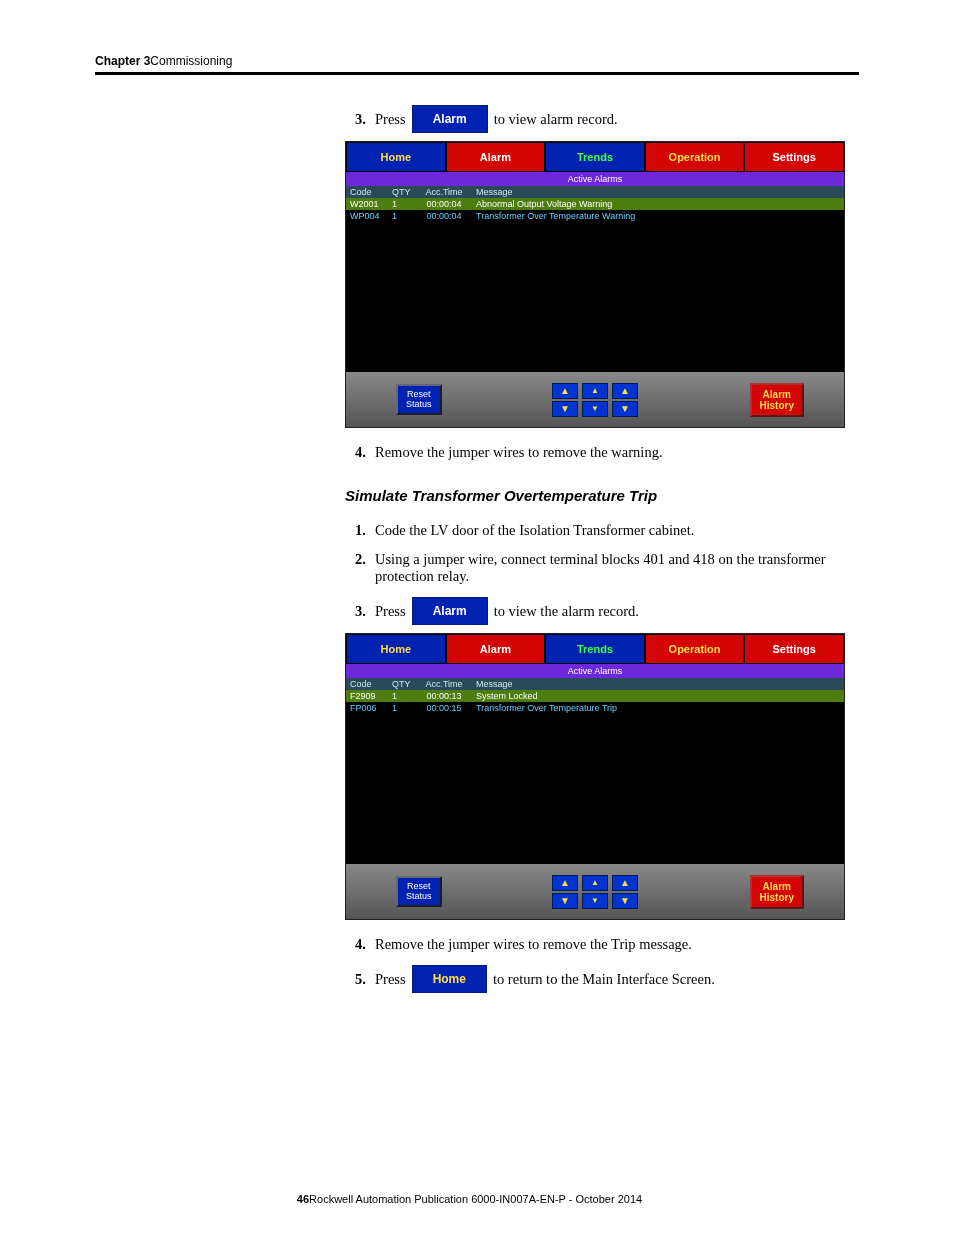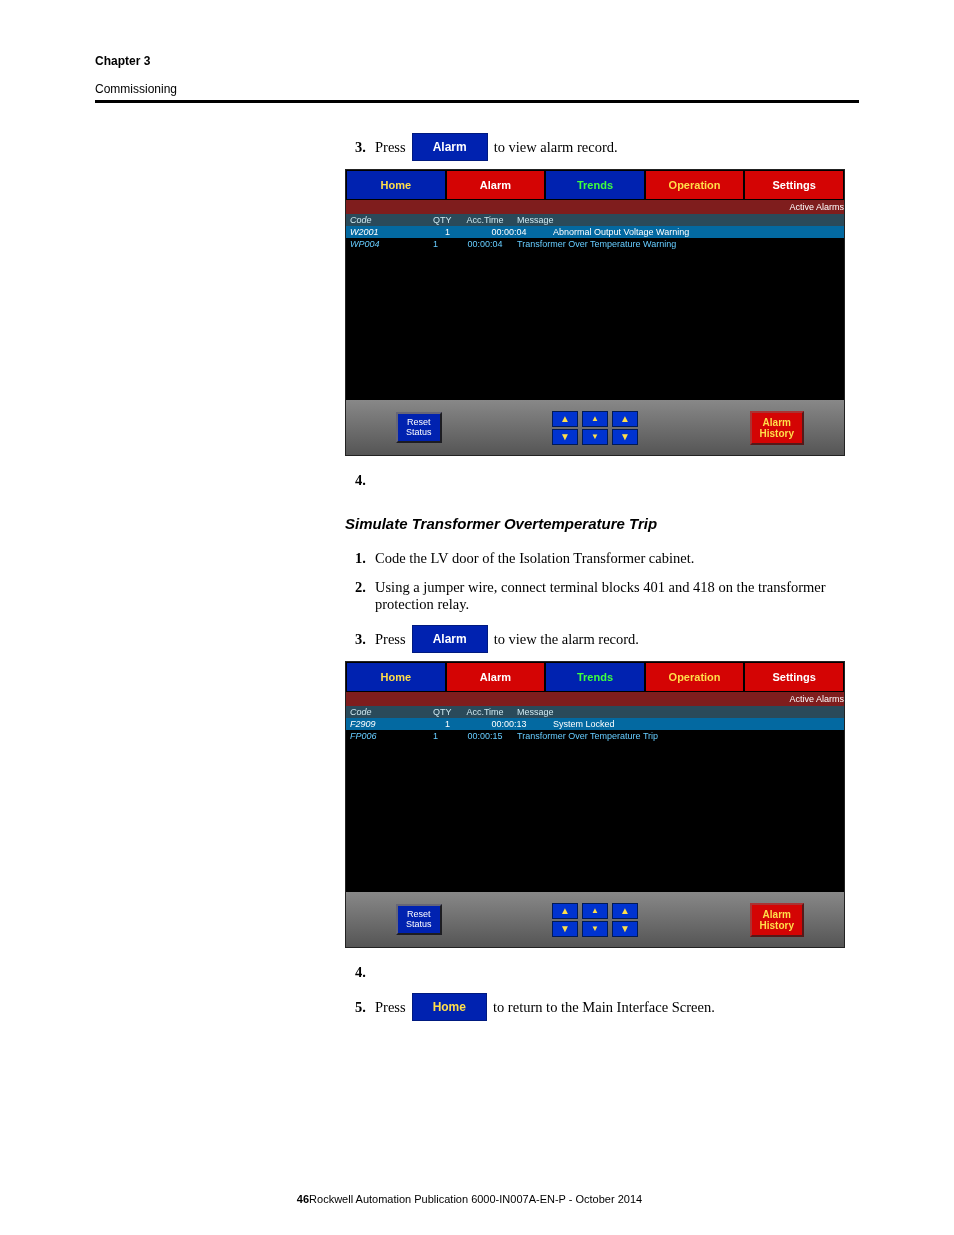--- a/index.html
+++ b/index.html
@@ -1,47 +1,47 @@
 <!DOCTYPE html>
 <html><head>
 <meta charset="utf-8">
 <style>
   * { box-sizing: border-box; margin: 0; padding: 0; }
   body { font-family: Georgia, 'Times New Roman', serif; background: #fff; width: 954px; min-height: 1235px; position: relative; color: #000; }
   .page { padding: 54px 95px 30px 95px; }
-  .header-bar { display: flex; align-items: baseline; gap: 14px; font-family: Arial, Helvetica, sans-serif; font-size: 12px; margin-bottom: 4px; flex-direction: column; }
+  .header-bar { display: flex; align-items: baseline; font-family: Arial, Helvetica, sans-serif; font-size: 12px; margin-bottom: 4px; }
   .chapter-label { font-weight: bold; }
   .hr { border-top: 3px solid #000; margin-bottom: 30px; }
   .content { margin-left: 260px; }
   .num-line { display: flex; align-items: center; gap: 6px; margin-bottom: 8px; font-size: 14.5px; }
   .num-line .num { font-weight: bold; min-width: 14px; }
   .num-row { display: flex; gap: 6px; font-size: 14.5px; margin-bottom: 12px; align-items: flex-start; }
   .num-row .num { font-weight: bold; min-width: 14px; margin-top: 0; }
   .subsection { font-family: Arial, Helvetica, sans-serif; font-style: italic; font-size: 15px; margin: 26px 0 18px -10px; font-weight: bold; }
   .inline-btn { display: inline-block; background: #0022b0; color: #fff; font-family: Arial, sans-serif; font-weight: bold; font-size: 12px; padding: 6px 20px; border: 1px solid #001a80; }
 
   
   .hmi { width: 500px; border: 1px solid #222; background: #000; margin: 4px 0 16px -10px; font-family: Arial, sans-serif; }
   .hmi-tabs { display: flex; height: 30px; }
   .hmi-tab { flex: 1; display: flex; align-items: center; justify-content: center; font-size: 11px; font-weight: bold; border: 1px solid #000; }
   .tab-home { background: #0022b0; color: #ffde4a; }
   .tab-alarm { background: #d40404; color: #fff; }
   .tab-trends { background: #0022b0; color: #3dff3d; }
   .tab-operation { background: #d40404; color: #ffde4a; }
   .tab-settings { background: #d40404; color: #fff; }
   .hmi-body { background: #000; color: #fff; height: 200px; font-size: 10px; position: relative; }
-  .active-title { text-align: right; background: #7f1d1d; font-size: 9px; padding: 2px 0; }
+  .active-title { text-align: center; background: #6d28d9; font-size: 9px; padding: 2px 0; }
   .alarm-header-row { display: flex; background: #2a4a5a; color: #cfe8f0; font-size: 9px; }
   .alarm-header-row > div, .alarm-row > div { padding: 1px 4px; }
-  .col-code { width: 42px; font-style: italic; }
-  .col-qty { width: 28px; margin-left: 41px; }
+  .col-code { width: 42px; }
+  .col-qty { width: 28px; }
   .col-acc { width: 56px; text-align: center; }
   .col-msg { flex: 1; }
   .alarm-row { display: flex; font-size: 9px; }
-  .alarm-row.selected { background: #0369a1; color: #fff; gap: 12px; }
+  .alarm-row.selected { background: #4d7c0f; color: #fff; }
   .alarm-row.normal { color: #66ccff; }
   .hmi-footer { height: 55px; background: linear-gradient(#888, #555); display: flex; align-items: center; justify-content: center; gap: 16px; position: relative; }
   .reset-btn { position: absolute; left: 50px; background: #0022b0; color: #fff; font-size: 9px; padding: 4px 8px; border: 2px outset #667; text-align: center; line-height: 1.1; }
   .nav-arrows { display:flex; gap:4px; }
   .arrow-set { display:flex; flex-direction: column; gap: 2px; }
   .arrow-btn { width: 26px; height: 16px; background: #0033d0; border: 1px solid #001a55; display:flex; align-items:center; justify-content:center; color:#ffde4a; font-size:10px; }
   .arrow-up::before { content:"▲"; }
   .arrow-down::before { content:"▼"; }
   .arrow-top::before { content:"▲"; }
   .arrow-bot::before { content:"▼"; }
@@ -118,20 +118,21 @@
               <div class="arrow-btn arrow-down"></div>
             </div>
         </div>
         <div class="history-btn" style="white-space:pre;">Alarm
 History</div>
       </div>
     </div>
 
     <div class="num-row">
       <span class="num">4.</span>
+      <span>Remove the jumper wires to remove the warning.</span>
     </div>
 
     <div class="subsection">Simulate Transformer Overtemperature Trip</div>
 
     <div class="num-row">
       <span class="num">1.</span>
       <span>Code the LV door of the Isolation Transformer cabinet.</span>
     </div>
     <div class="num-row">
       <span class="num">2.</span>
@@ -192,20 +193,21 @@
               <div class="arrow-btn arrow-down"></div>
             </div>
         </div>
         <div class="history-btn" style="white-space:pre;">Alarm
 History</div>
       </div>
     </div>
 
     <div class="num-row">
       <span class="num">4.</span>
+      <span>Remove the jumper wires to remove the Trip message.</span>
     </div>
     <div class="num-line">
       <span class="num">5.</span>
       <span>Press</span>
       <span class="inline-btn" style="color:#ffde4a;">Home</span>
       <span> to return to the Main Interface Screen.</span>
     </div>
 
   </div>
 </div>

